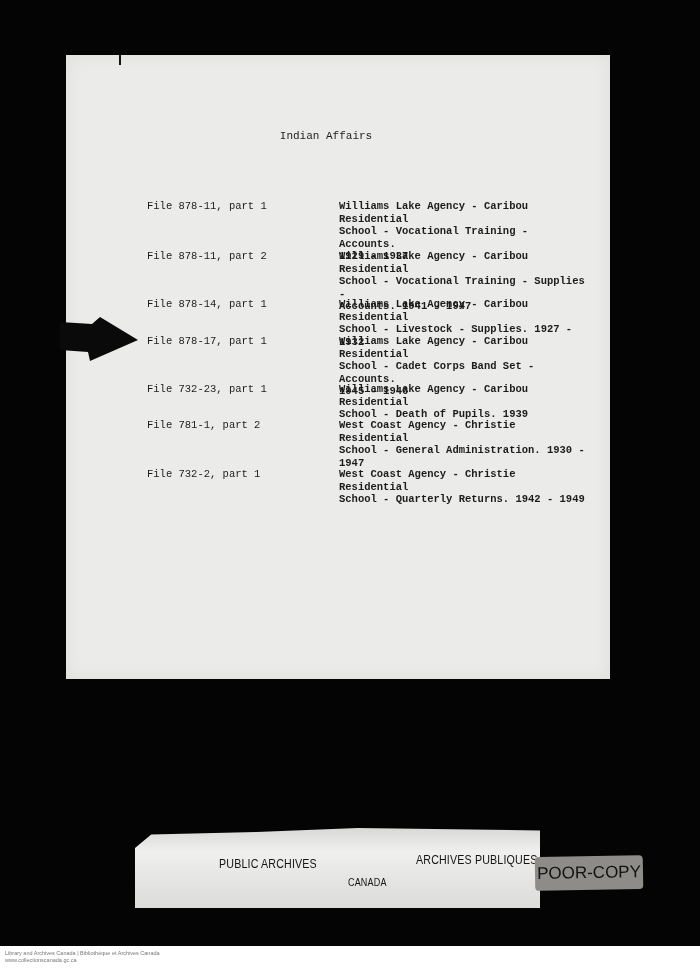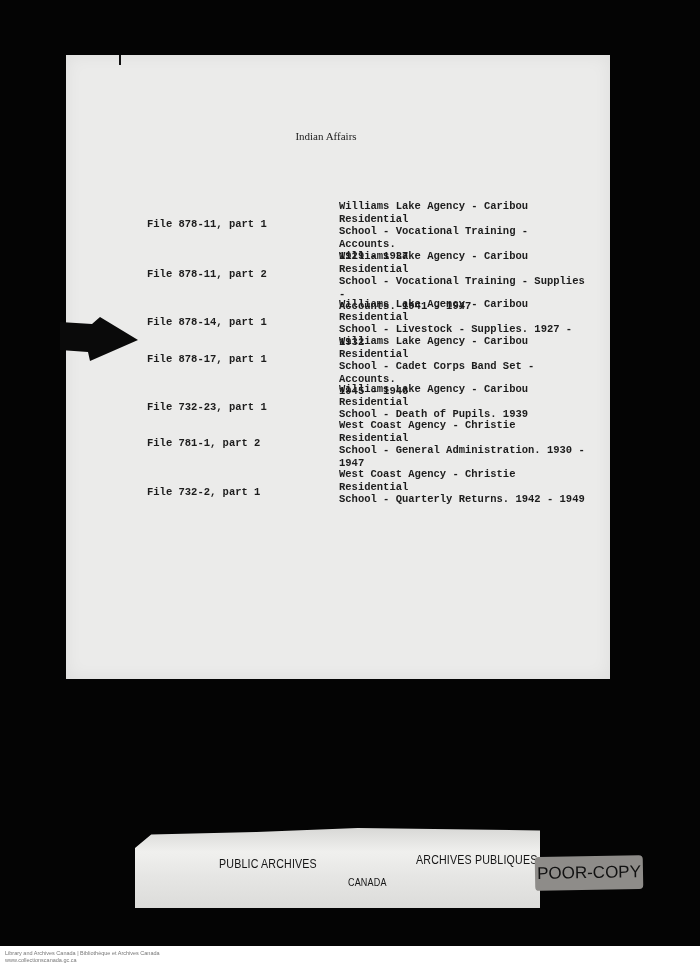--- a/index.html
+++ b/index.html
@@ -16,35 +16,35 @@
       position:absolute; left:66px; top:55px; width:544px; height:624px;
       background:#ebebea;
       box-shadow: inset 0 0 18px rgba(0,0,0,0.06);
     }
     .tick {
       position:absolute; left:119px; top:55px; width:2px; height:10px;
       background:#111;
     }
     .header {
       position:absolute; left:0; width:100%; text-align:center;
-      font-family:Liberation Serif, serif;
+      font-family:Liberation Mono, monospace;
       font-size:11px; color:#1c1c1c; line-height:13px;
     }
     .h-title { top:75px; left:-12px; }
     .h-sub   { top:88px; left:-12px; }
     .h-ref   { top:110px; left:-12px; }
     .row {
       position:absolute; left:0; width:100%;
       font-family:"Liberation Mono", "DejaVu Sans Mono", monospace;
       font-size:10.5px; color:#1c1c1c; line-height:12.6px;
       font-weight:bold;
     }
     .row .file {
-      position:absolute; left:81px; top:18px; white-space:nowrap;
-      font-weight:bold;
+      position:absolute; left:81px; top:0; white-space:nowrap;
+      font-weight:normal;
     }
     .row .desc {
       position:absolute; left:273px; top:0; width:250px;
       white-space:pre-line;
     }
     .arrow {
       position:absolute; left:60px; top:314px; width:80px; height:50px;
     }
     .label-strip {
       position:absolute; left:135px; top:828px; width:405px; height:80px;

